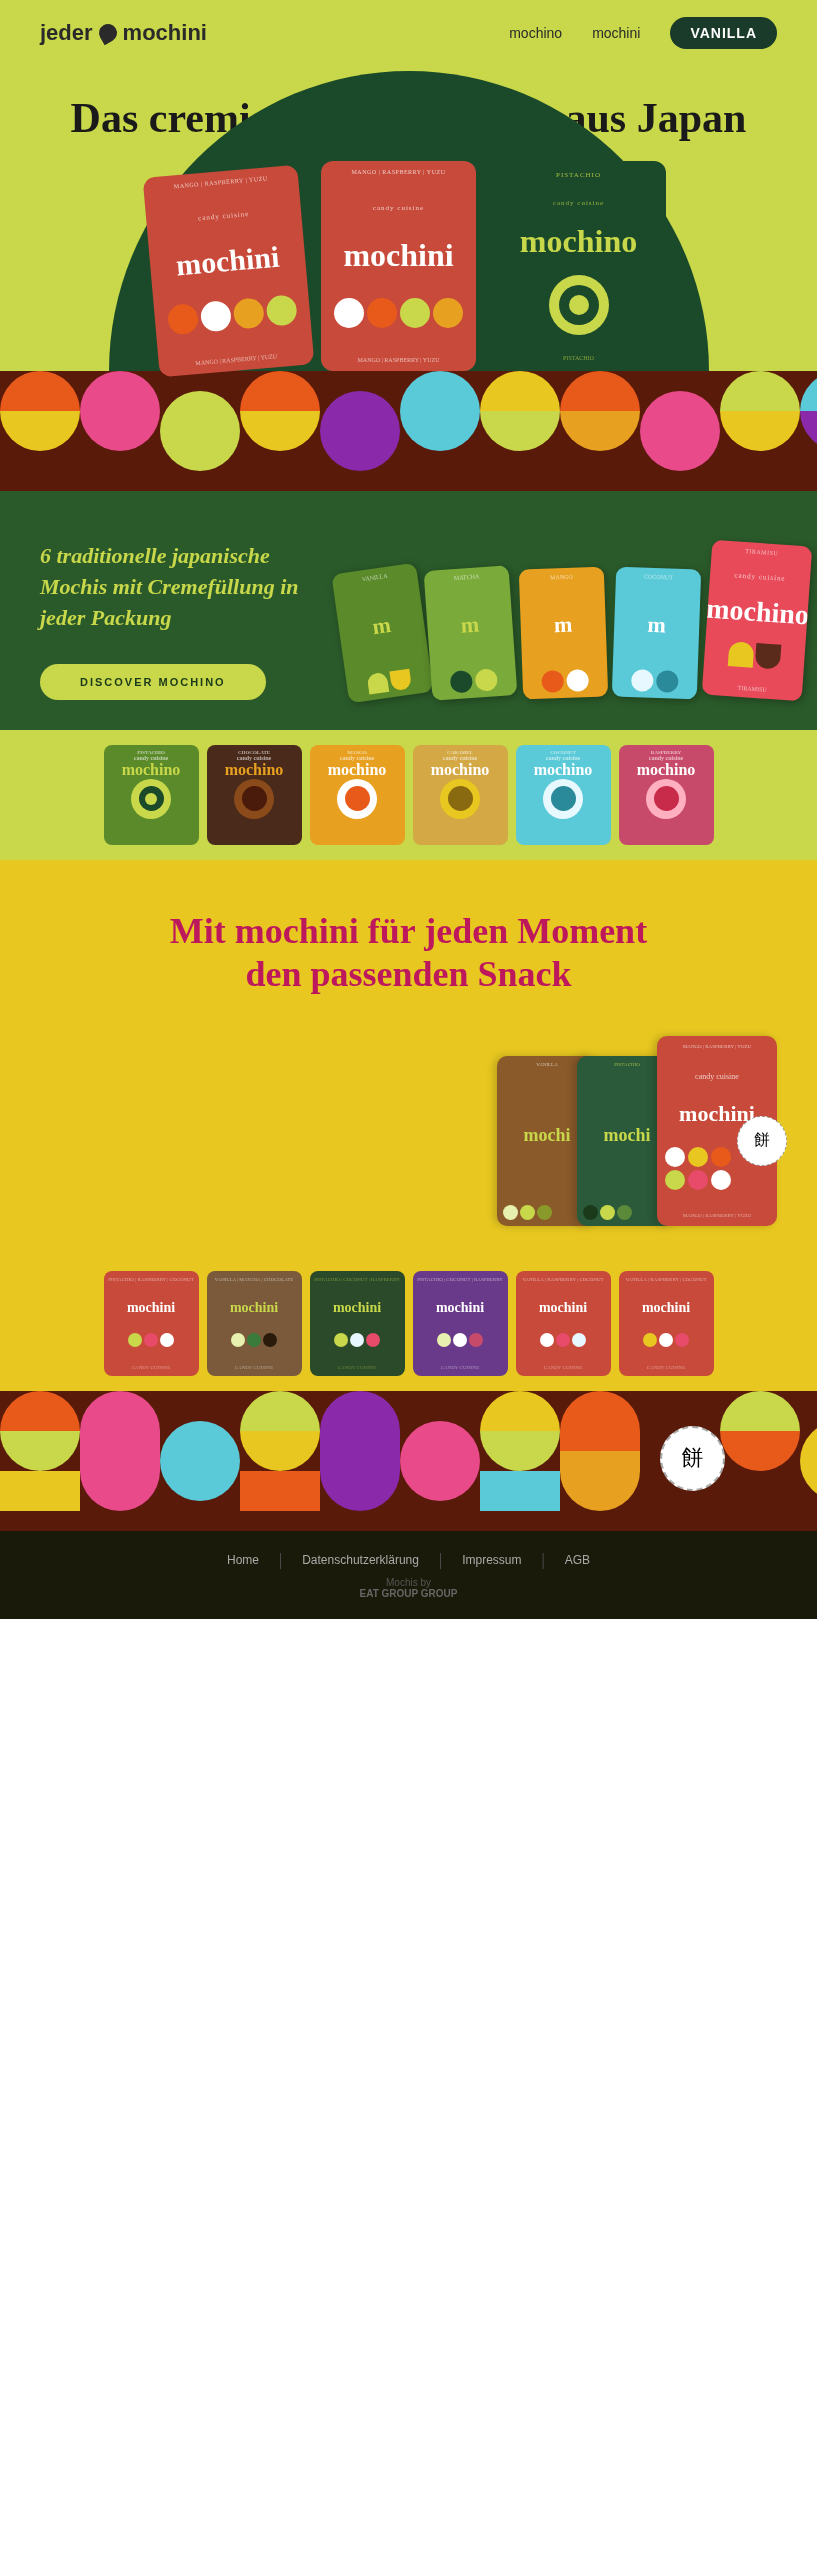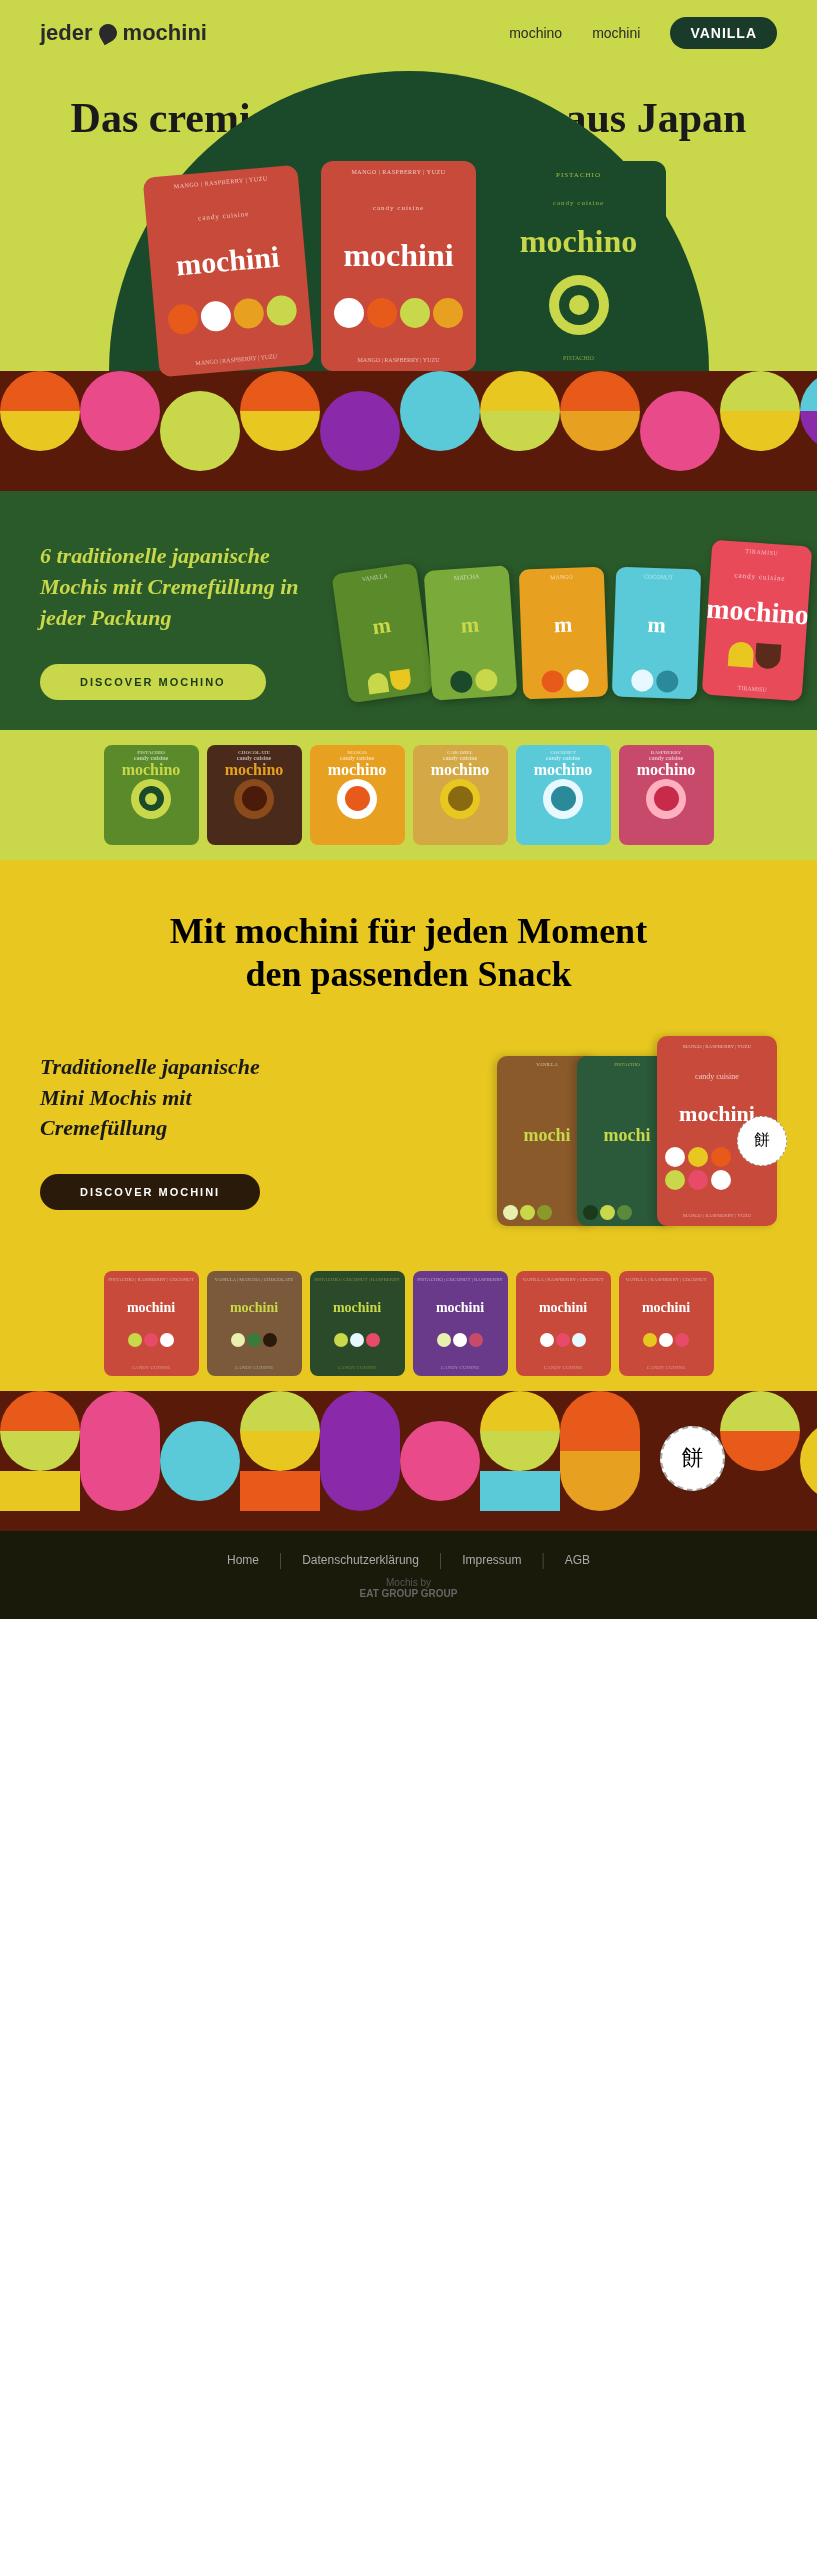--- a/index.html
+++ b/index.html
@@ -203,21 +203,21 @@
 
     
     .mochini-section {
       background: #e8c820;
       padding: 50px 40px 30px;
       text-align: center;
     }
     .mochini-section h2 {
       font-family: Georgia, serif;
       font-size: 36px;
-      color: #000000;
+      color: #be185d;
       line-height: 1.2;
       margin-bottom: 40px;
     }
     .mochini-content {
       display: flex;
       align-items: center;
       justify-content: space-between;
       gap: 20px;
     }
     .mochini-text {
@@ -628,24 +628,20 @@
       <div style="width:40px;height:40px;background:#ffb0c0;border-radius:50%;display:flex;align-items:center;justify-content:center;">
         <div style="width:25px;height:25px;background:#c82a4a;border-radius:50%;"></div>
       </div>
     </div>
   </div>
 </div>
 
 <section class="mochini-section">
   <h2>Mit mochini für jeden Moment<br>den passenden Snack</h2>
   <div class="mochini-content">
-    <div class="mochini-text">
-      <p>Traditionelle japanische Mini Mochis mit Cremefüllung</p>
-      <button class="discover-btn-dark">DISCOVER MOCHINI</button>
-    </div>
 
     <div class="mochini-bags-display" style="display:flex;gap:0;align-items:flex-end;flex:1;justify-content:flex-end;">
       <div class="stacked-bag" style="background:#8a5a2a;z-index:1;margin-left:0;">
         <div style="padding:6px;height:100%;display:flex;flex-direction:column;justify-content:space-between;">
           <div style="font-size:5px;color:rgba(255,255,255,0.6);text-transform:uppercase;">VANILLA</div>
           <div style="font-family:Georgia,serif;font-weight:900;font-size:18px;color:#c8d84a;">mochi</div>
           <div style="display:flex;gap:2px;flex-wrap:wrap;">
             <span style="width:15px;height:15px;background:#e8f0b0;border-radius:50%;display:inline-block;"></span>
             <span style="width:15px;height:15px;background:#c8d84a;border-radius:50%;display:inline-block;"></span>
             <span style="width:15px;height:15px;background:#8a9a2a;border-radius:50%;display:inline-block;"></span>

